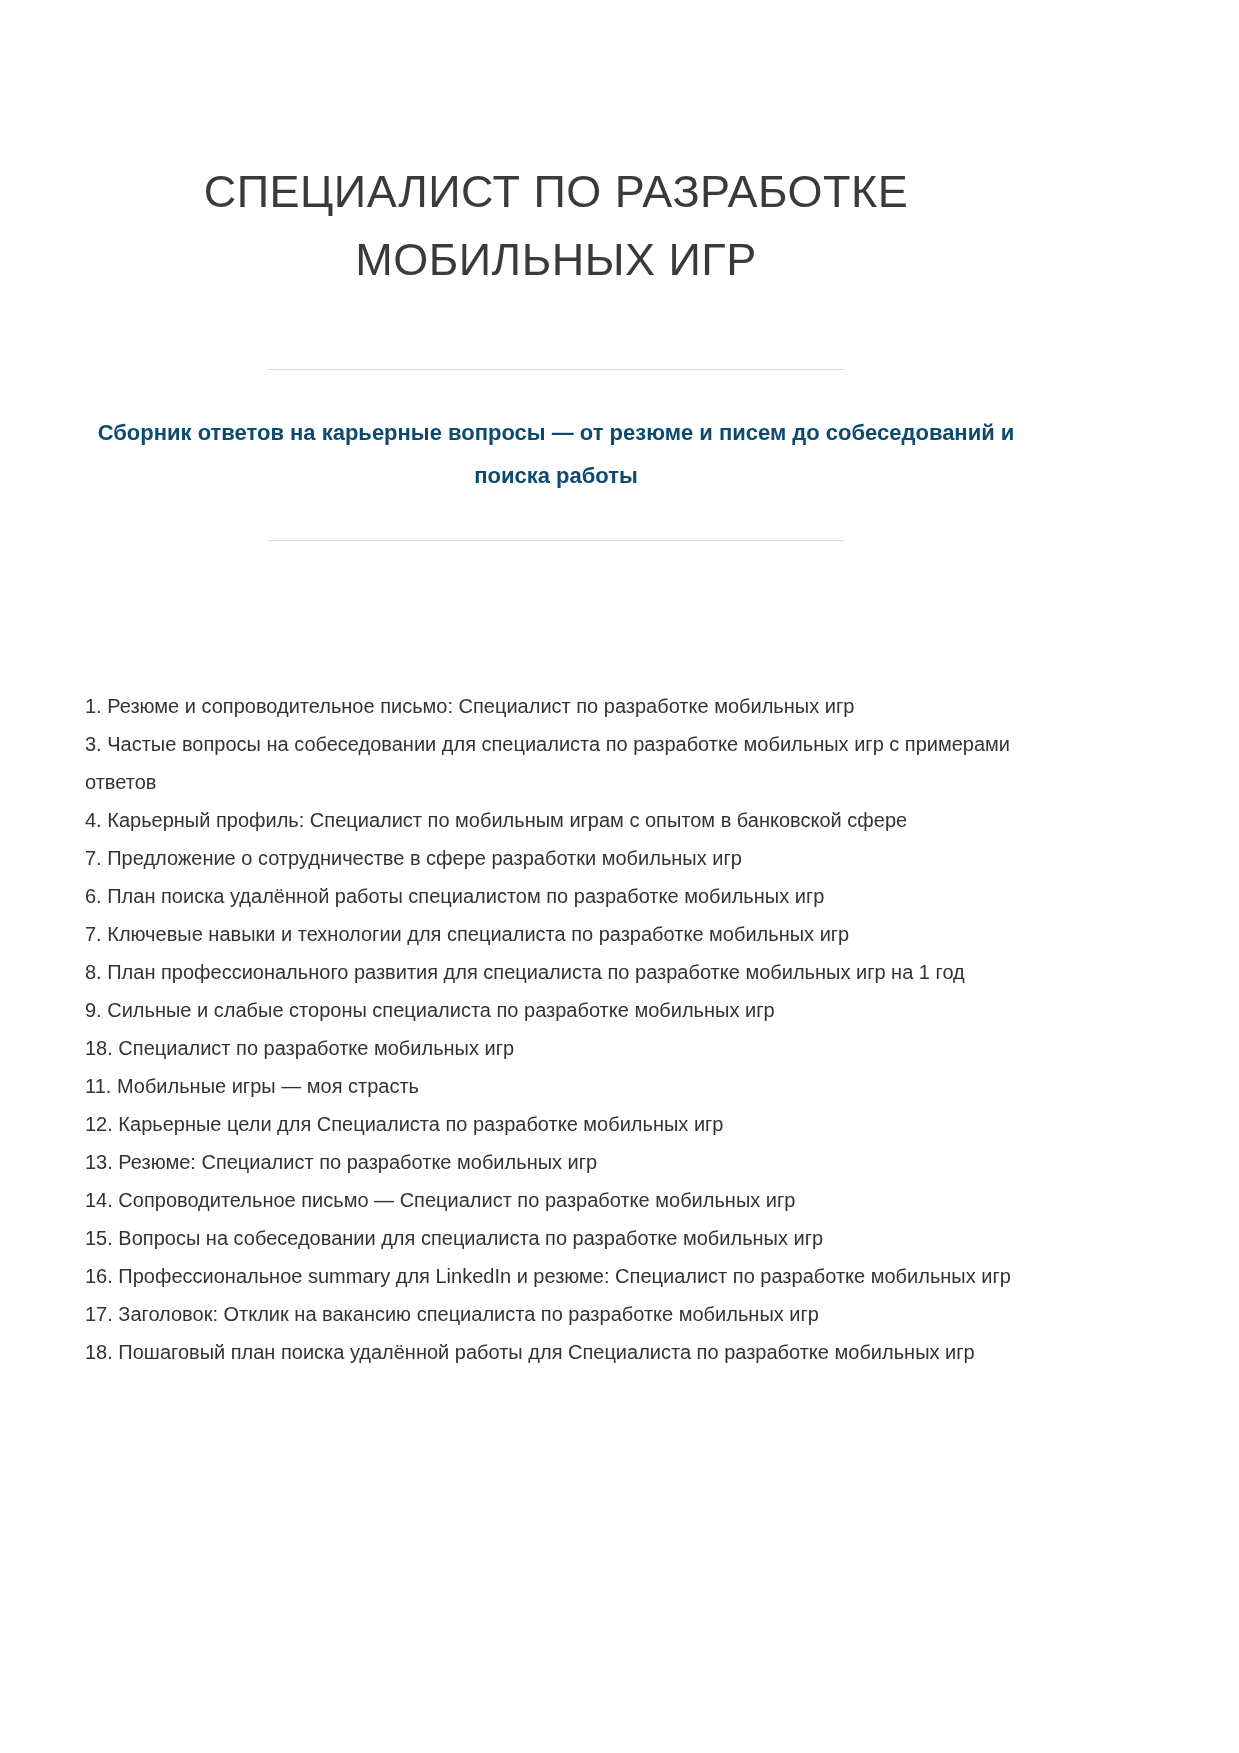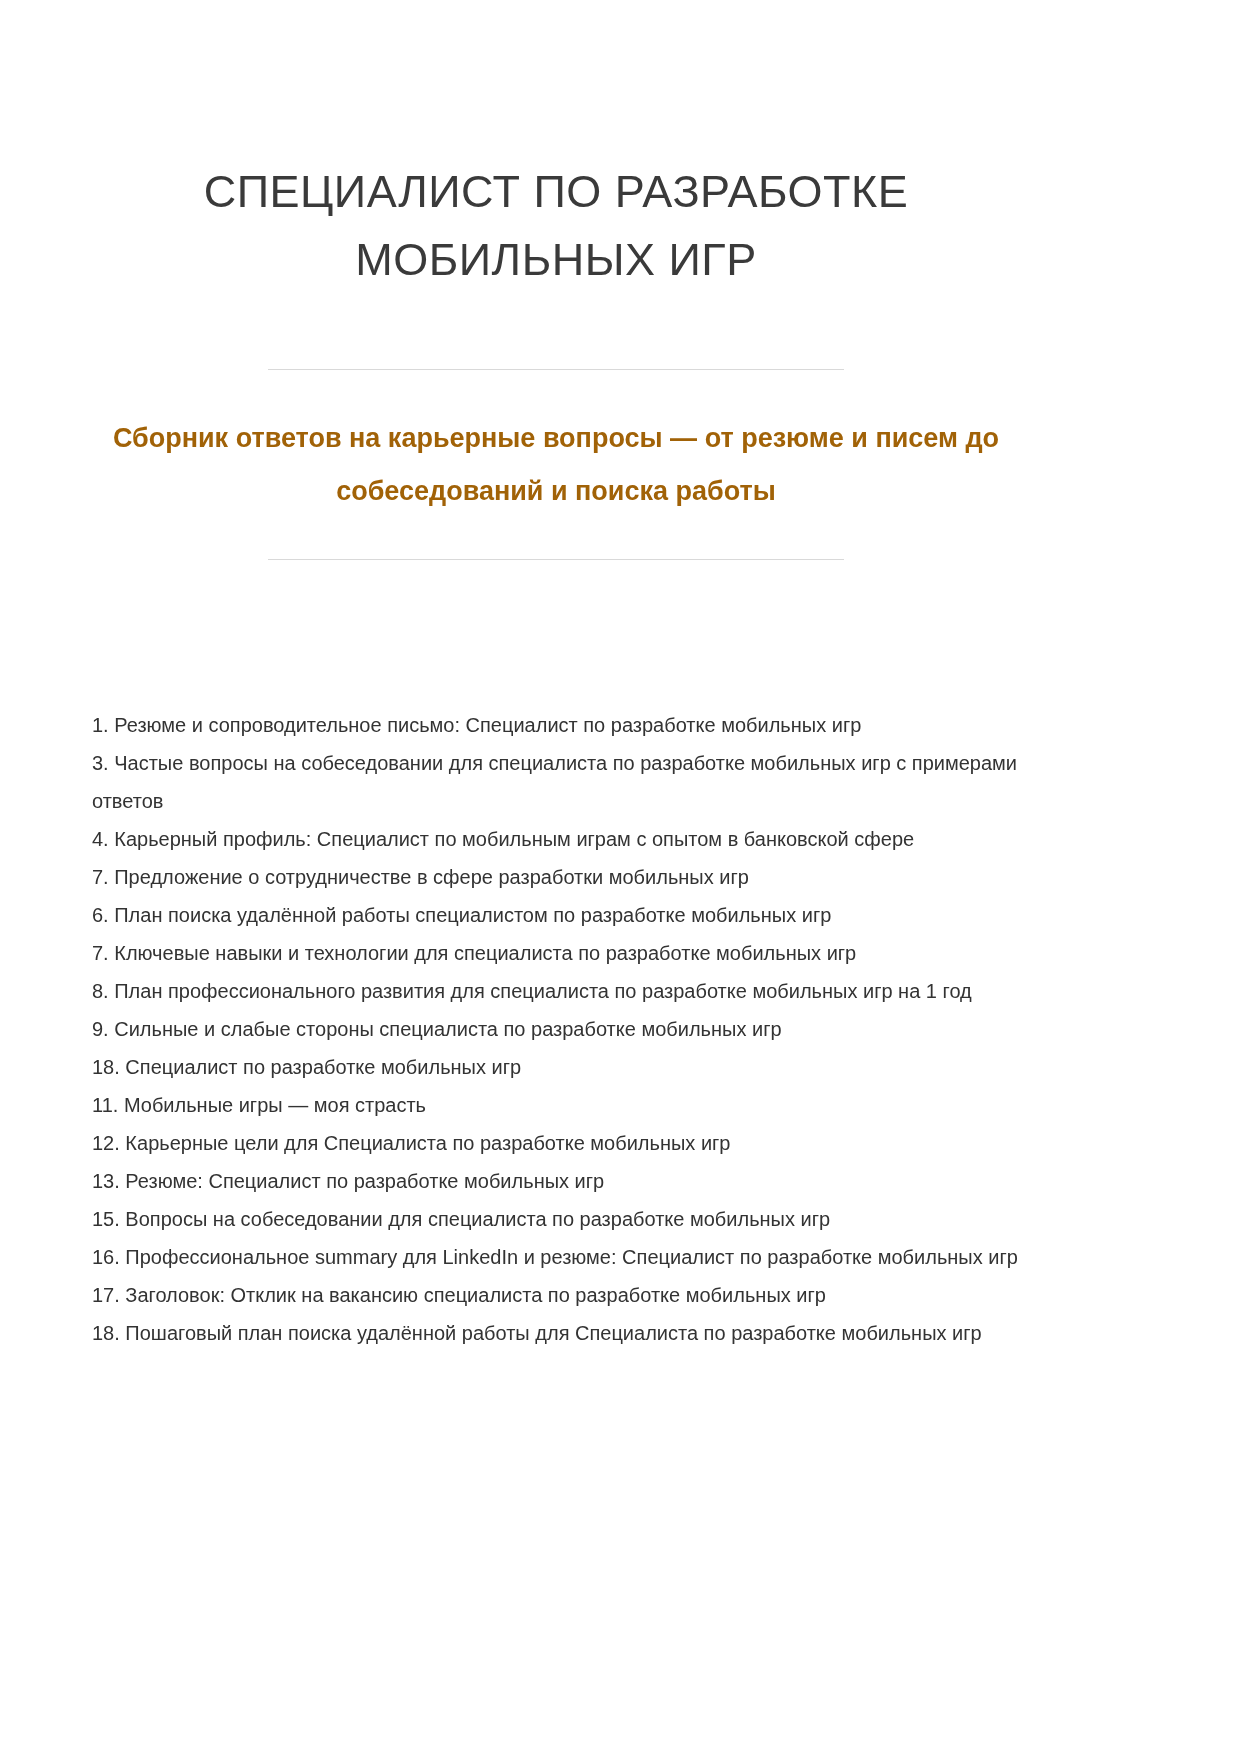--- a/index.html
+++ b/index.html
@@ -40,28 +40,28 @@
     margin-top: 76px;
     margin-bottom: 42px;
   }
   .divider.bottom {
     margin-top: 42px;
     margin-bottom: 0;
   }
   .doc-subtitle {
     margin: 0;
     text-align: center;
-    font-size: 27px;
+    font-size: 22px;
     line-height: 1.95;
     font-weight: 700;
-    color: #a16207;
+    color: #0c4a6e;
   }
   .toc {
     list-style: none;
-    margin: 15px;
+    margin: 8px;
     padding: 0;
     margin-top: 146px;
     padding-bottom: 120px;
     font-size: 20px;
     line-height: 38px;
     color: #333333;
   }
   .toc li {
     margin: 0;
     padding: 0;
@@ -85,18 +85,19 @@
       <li>4. Карьерный профиль: Специалист по мобильным играм с опытом в банковской сфере</li>
       <li>7. Предложение о сотрудничестве в сфере разработки мобильных игр</li>
       <li>6. План поиска удалённой работы специалистом по разработке мобильных игр</li>
       <li>7. Ключевые навыки и технологии для специалиста по разработке мобильных игр</li>
       <li>8. План профессионального развития для специалиста по разработке мобильных игр на 1 год</li>
       <li>9. Сильные и слабые стороны специалиста по разработке мобильных игр</li>
       <li>18. Специалист по разработке мобильных игр</li>
       <li>11. Мобильные игры — моя страсть</li>
       <li>12. Карьерные цели для Специалиста по разработке мобильных игр</li>
       <li>13. Резюме: Специалист по разработке мобильных игр</li>
+      <li>14. Сопроводительное письмо — Специалист по разработке мобильных игр</li>
       <li>15. Вопросы на собеседовании для специалиста по разработке мобильных игр</li>
       <li>16. Профессиональное summary для LinkedIn и резюме: Специалист по разработке мобильных игр</li>
       <li>17. Заголовок: Отклик на вакансию специалиста по разработке мобильных игр</li>
       <li>18. Пошаговый план поиска удалённой работы для Специалиста по разработке мобильных игр</li>
     </ol>
 </div>
 
 </body></html>

